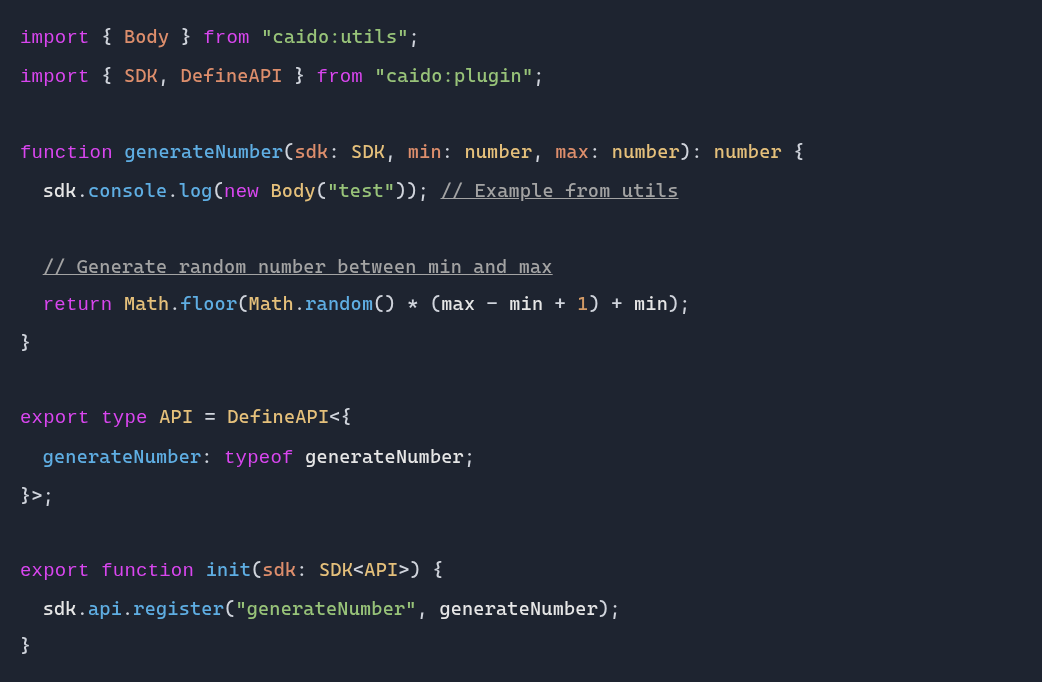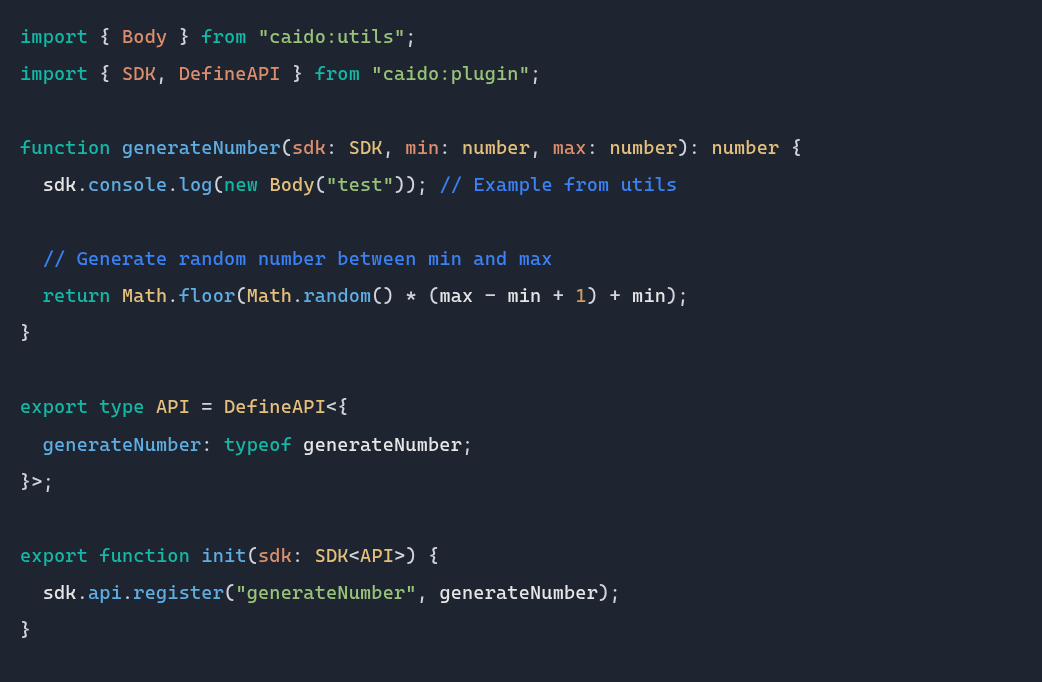--- a/index.html
+++ b/index.html
@@ -9,27 +9,27 @@
     font-size: 19px;
     line-height: 1.95;
     color: #d0d4dc;
     padding: 18px 20px;
     width: 1042px;
     height: 682px;
     overflow: hidden;
     font-weight: 500;
     letter-spacing: 0.2px;
   }
-  .tk-keyword { color: #14b8a6; }
+  .tk-keyword { color: #d946ef; font-family: Liberation Mono, monospace; }
   .tk-type    { color: #e5c07b; }
   .tk-func    { color: #5faee3; }
   .tk-var     { color: #e6e6e6; }
   .tk-prop    { color: #dd8e6c; }
   .tk-string  { color: #98c379; }
   .tk-number  { color: #d29a66; }
   .tk-punct   { color: #d0d4dc; }
-  .tk-comment { color: #3b82f6; }
+  .tk-comment { color: #a3a3a3; text-decoration: underline; }
   .code-block { white-space: pre; }
 </style>
 </head>
 <body>
 
 <div class="code-block" id="code-root"><div><span class="tk-keyword">import </span><span class="tk-punct">{ </span><span class="tk-prop">Body</span><span class="tk-punct"> } </span><span class="tk-keyword">from </span><span class="tk-string">"caido:utils"</span><span class="tk-punct">;</span></div><div><span class="tk-keyword">import </span><span class="tk-punct">{ </span><span class="tk-prop">SDK</span><span class="tk-punct">, </span><span class="tk-prop">DefineAPI</span><span class="tk-punct"> } </span><span class="tk-keyword">from </span><span class="tk-string">"caido:plugin"</span><span class="tk-punct">;</span></div><div>&nbsp;</div><div><span class="tk-keyword">function </span><span class="tk-func">generateNumber</span><span class="tk-punct">(</span><span class="tk-prop">sdk</span><span class="tk-punct">: </span><span class="tk-type">SDK</span><span class="tk-punct">, </span><span class="tk-prop">min</span><span class="tk-punct">: </span><span class="tk-type">number</span><span class="tk-punct">, </span><span class="tk-prop">max</span><span class="tk-punct">: </span><span class="tk-type">number</span><span class="tk-punct">): </span><span class="tk-type">number</span><span class="tk-punct"> {</span></div><div><span>  </span><span class="tk-var">sdk</span><span class="tk-punct">.</span><span class="tk-func">console</span><span class="tk-punct">.</span><span class="tk-func">log</span><span class="tk-punct">(</span><span class="tk-keyword">new </span><span class="tk-type">Body</span><span class="tk-punct">(</span><span class="tk-string">"test"</span><span class="tk-punct">)); </span><span class="tk-comment">// Example from utils</span></div><div>&nbsp;</div><div><span>  </span><span class="tk-comment">// Generate random number between min and max</span></div><div><span>  </span><span class="tk-keyword">return </span><span class="tk-type">Math</span><span class="tk-punct">.</span><span class="tk-func">floor</span><span class="tk-punct">(</span><span class="tk-type">Math</span><span class="tk-punct">.</span><span class="tk-func">random</span><span class="tk-punct">() * (</span><span class="tk-var">max</span><span class="tk-punct"> - </span><span class="tk-var">min</span><span class="tk-punct"> + </span><span class="tk-number">1</span><span class="tk-punct">) + </span><span class="tk-var">min</span><span class="tk-punct">);</span></div><div><span class="tk-punct">}</span></div><div>&nbsp;</div><div><span class="tk-keyword">export </span><span class="tk-keyword">type </span><span class="tk-type">API</span><span class="tk-punct"> = </span><span class="tk-type">DefineAPI</span><span class="tk-punct">&lt;{</span></div><div><span>  </span><span class="tk-func">generateNumber</span><span class="tk-punct">: </span><span class="tk-keyword">typeof </span><span class="tk-var">generateNumber</span><span class="tk-punct">;</span></div><div><span class="tk-punct">}&gt;;</span></div><div>&nbsp;</div><div><span class="tk-keyword">export </span><span class="tk-keyword">function </span><span class="tk-func">init</span><span class="tk-punct">(</span><span class="tk-prop">sdk</span><span class="tk-punct">: </span><span class="tk-type">SDK</span><span class="tk-punct">&lt;</span><span class="tk-type">API</span><span class="tk-punct">&gt;) {</span></div><div><span>  </span><span class="tk-var">sdk</span><span class="tk-punct">.</span><span class="tk-func">api</span><span class="tk-punct">.</span><span class="tk-func">register</span><span class="tk-punct">(</span><span class="tk-string">"generateNumber"</span><span class="tk-punct">, </span><span class="tk-var">generateNumber</span><span class="tk-punct">);</span></div><div><span class="tk-punct">}</span></div></div>
 
 </body></html>

